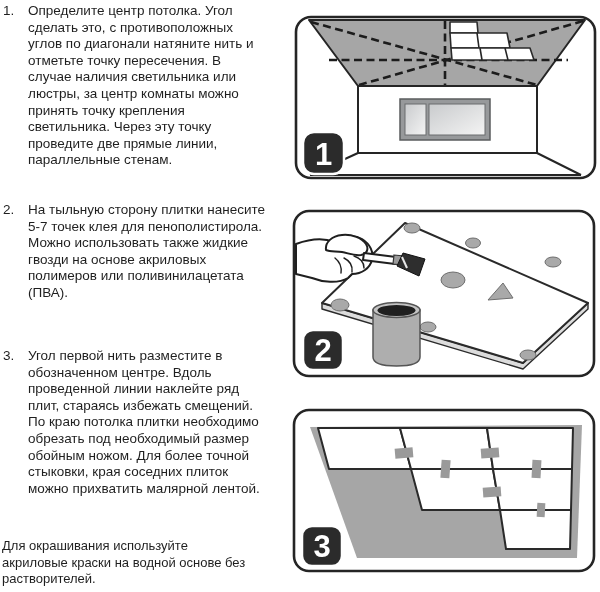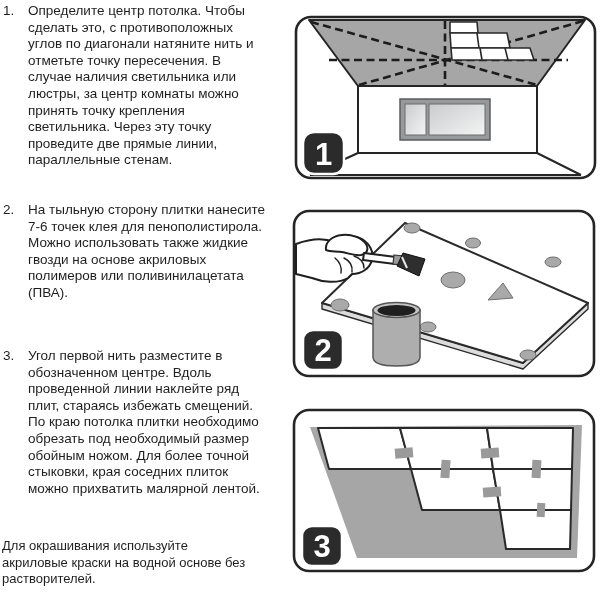--- a/index.html
+++ b/index.html
@@ -49,36 +49,36 @@
   .badge-num { fill:var(--badge-text,#ffffff); font-family:"Liberation Sans", sans-serif;
     font-size:31px; font-weight:bold; text-anchor:middle; }
 </style>
 </head>
 <body>
 
 <div class="page">
 
   <div class="step step-1">
     <div class="step-num">1.</div>
-    <div class="step-text">Определите центр потолка. Чтобы
+    <div class="step-text">Определите центр потолка. Угол
 сделать это, с противоположных
 углов по диагонали натяните нить и
 отметьте точку пересечения. В
 случае наличия светильника или
 люстры, за центр комнаты можно
 принять точку крепления
 светильника. Через эту точку
 проведите две прямые линии,
 параллельные стенам.</div>
   </div>
 
   <div class="step step-2">
     <div class="step-num">2.</div>
     <div class="step-text">На тыльную сторону плитки нанесите
-7-6 точек клея для пенополистирола.
+5-7 точек клея для пенополистирола.
 Можно использовать также жидкие
 гвозди на основе акриловых
 полимеров или поливинилацетата
 (ПВА).</div>
   </div>
 
   <div class="step step-3">
     <div class="step-num">3.</div>
     <div class="step-text">Угол первой нить разместите в
 обозначенном центре. Вдоль

